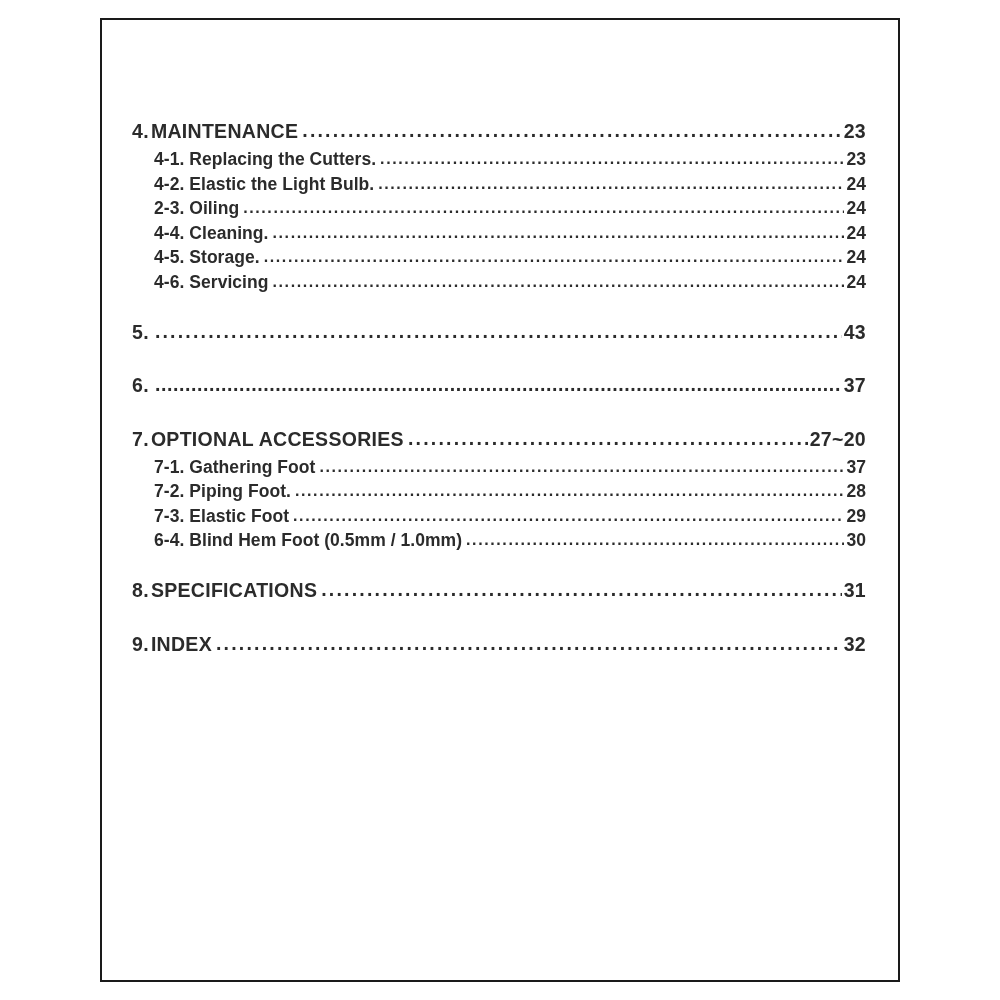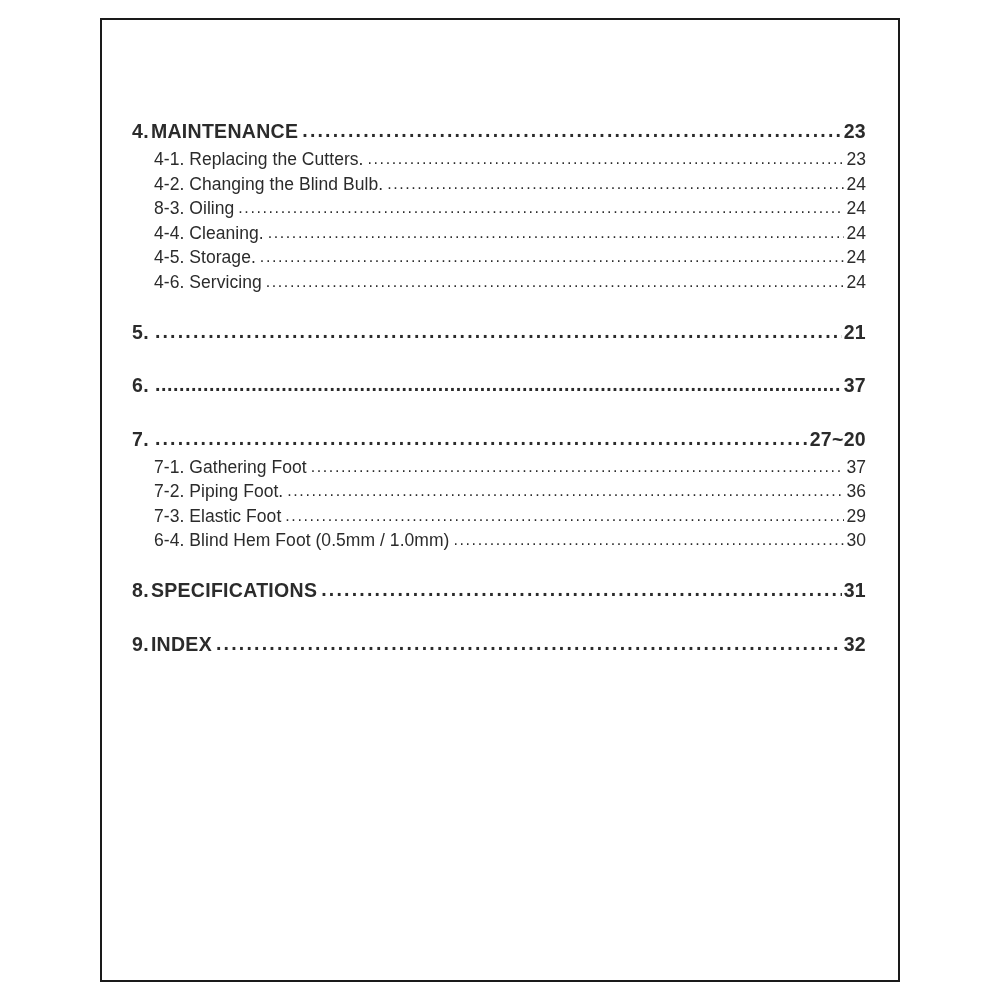--- a/index.html
+++ b/index.html
@@ -54,21 +54,21 @@
     padding: 6px 0 6px 0;
   }
 
   .entry.main .num {
     padding-left: 8px;
     padding-right: 2px;
   }
 
   .entry.sub {
     font-size: 17.5px;
-    font-weight: normal;
+    font-weight: bold;
     letter-spacing: 0.05px;
     padding: 3.5px 0 3.5px 30px;
   }
 
   .label {
     flex: 0 0 auto;
   }
 
   .dots {
     flex: 1 1 auto;
@@ -118,26 +118,26 @@
         <div class="entry sub">
           <span class="label num">4-1.</span>
           <span class="label">&nbsp;</span>
           <span class="label">Replacing the Cutters.</span>
           <span class="dots">............................................................................................................................................................................................................................</span>
           <span class="pagenum">23</span>
         </div>
         <div class="entry sub">
           <span class="label num">4-2.</span>
           <span class="label">&nbsp;</span>
-          <span class="label">Changing the Blind Bulb.</span>
-          <span class="dots">............................................................................................................................................................................................................................</span>
-          <span class="pagenum">24</span>
-        </div>
-        <div class="entry sub">
-          <span class="label num">8-3.</span>
+          <span class="label">Elastic the Light Bulb.</span>
+          <span class="dots">............................................................................................................................................................................................................................</span>
+          <span class="pagenum">24</span>
+        </div>
+        <div class="entry sub">
+          <span class="label num">2-3.</span>
           <span class="label">&nbsp;</span>
           <span class="label">Oiling</span>
           <span class="dots">............................................................................................................................................................................................................................</span>
           <span class="pagenum">24</span>
         </div>
         <div class="entry sub">
           <span class="label num">4-4.</span>
           <span class="label">&nbsp;</span>
           <span class="label">Cleaning.</span>
           <span class="dots">............................................................................................................................................................................................................................</span>
@@ -155,49 +155,50 @@
           <span class="label">&nbsp;</span>
           <span class="label">Servicing</span>
           <span class="dots">............................................................................................................................................................................................................................</span>
           <span class="pagenum">24</span>
         </div>
       </div>
       <div class="group">
         <div class="entry main">
           <span class="label num">5.</span>
           <span class="dots">........................................................................................................................................................................................................</span>
-          <span class="pagenum">21</span>
+          <span class="pagenum">43</span>
         </div>
       </div>
       <div class="group">
         <div class="entry main">
           <span class="label num">6.</span>
           <span class="dots dots-tight">........................................................................................................................................................................................................</span>
           <span class="pagenum">37</span>
         </div>
       </div>
       <div class="group">
         <div class="entry main">
           <span class="label num">7.</span>
+          <span class="label">OPTIONAL ACCESSORIES</span>
           <span class="dots">........................................................................................................................................................................................................</span>
           <span class="pagenum">27~20</span>
         </div>
         <div class="entry sub">
           <span class="label num">7-1.</span>
           <span class="label">&nbsp;</span>
           <span class="label">Gathering Foot</span>
           <span class="dots">............................................................................................................................................................................................................................</span>
           <span class="pagenum">37</span>
         </div>
         <div class="entry sub">
           <span class="label num">7-2.</span>
           <span class="label">&nbsp;</span>
           <span class="label">Piping Foot.</span>
           <span class="dots">............................................................................................................................................................................................................................</span>
-          <span class="pagenum">36</span>
+          <span class="pagenum">28</span>
         </div>
         <div class="entry sub">
           <span class="label num">7-3.</span>
           <span class="label">&nbsp;</span>
           <span class="label">Elastic Foot</span>
           <span class="dots">............................................................................................................................................................................................................................</span>
           <span class="pagenum">29</span>
         </div>
         <div class="entry sub">
           <span class="label num">6-4.</span>

